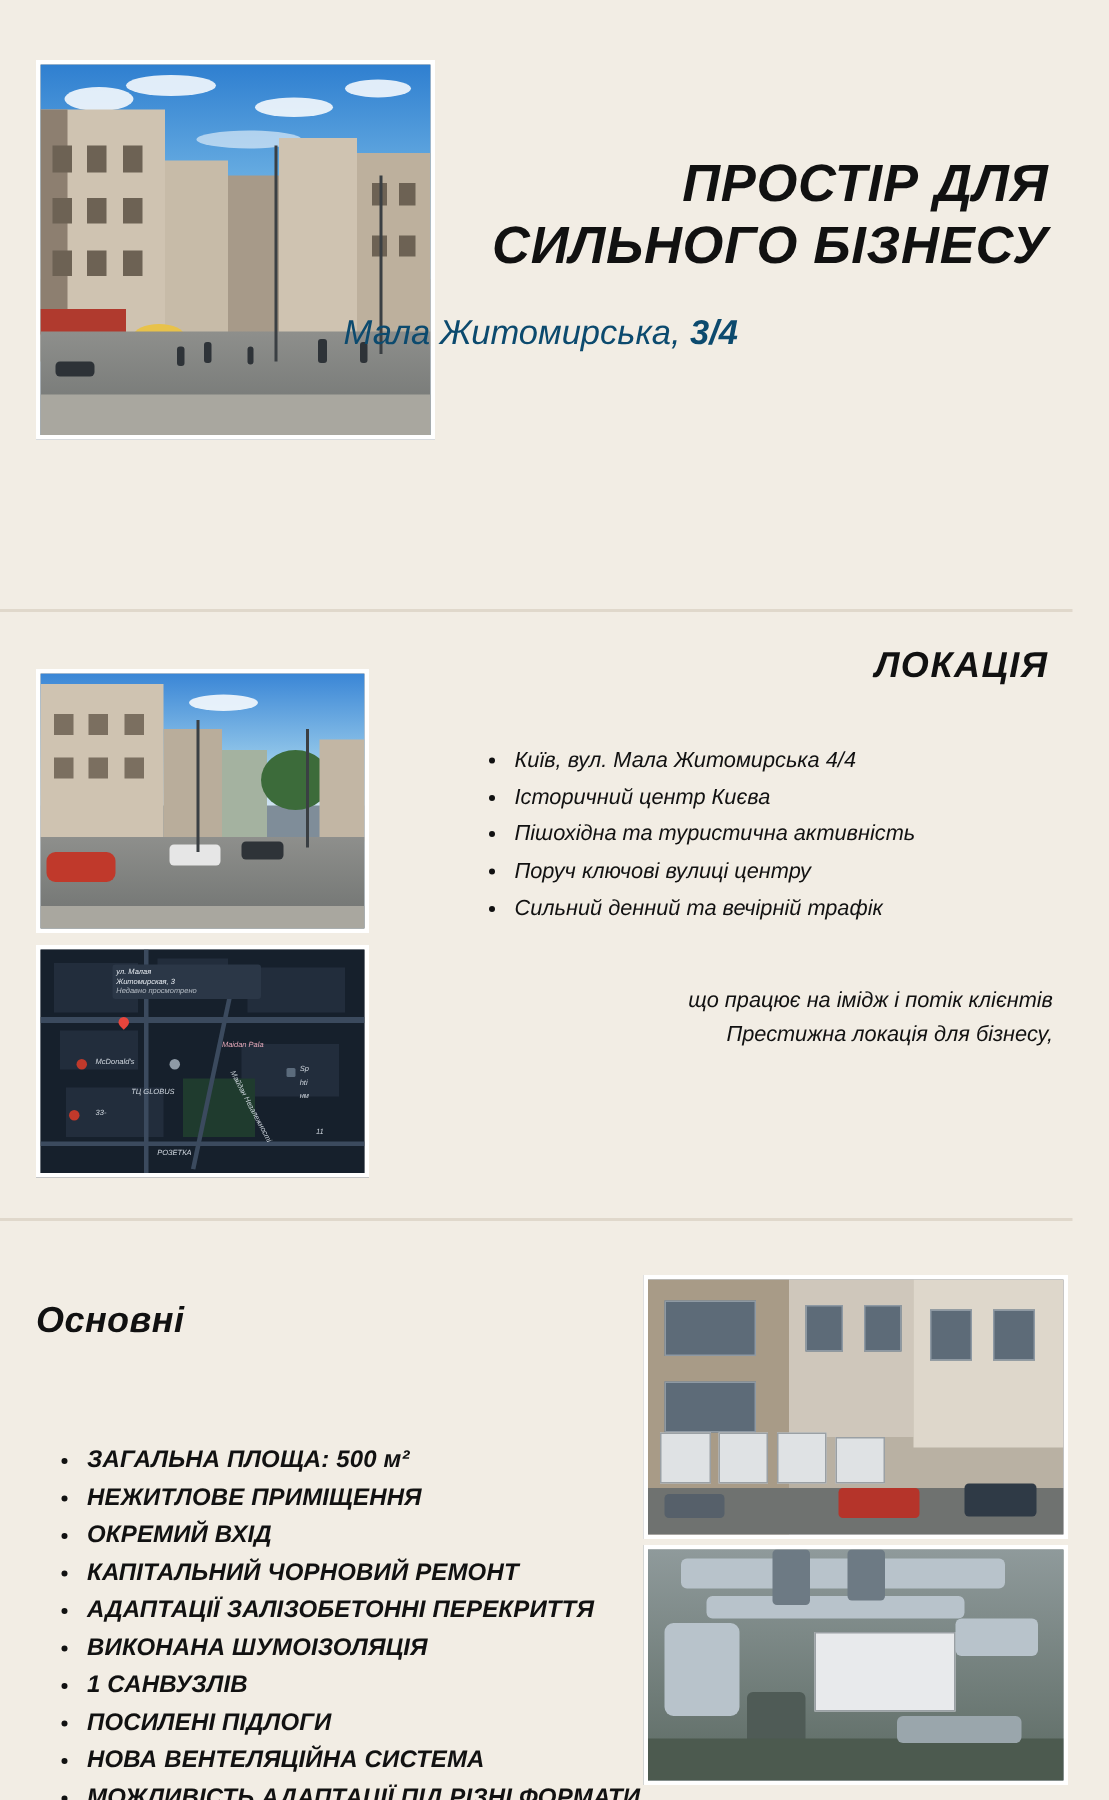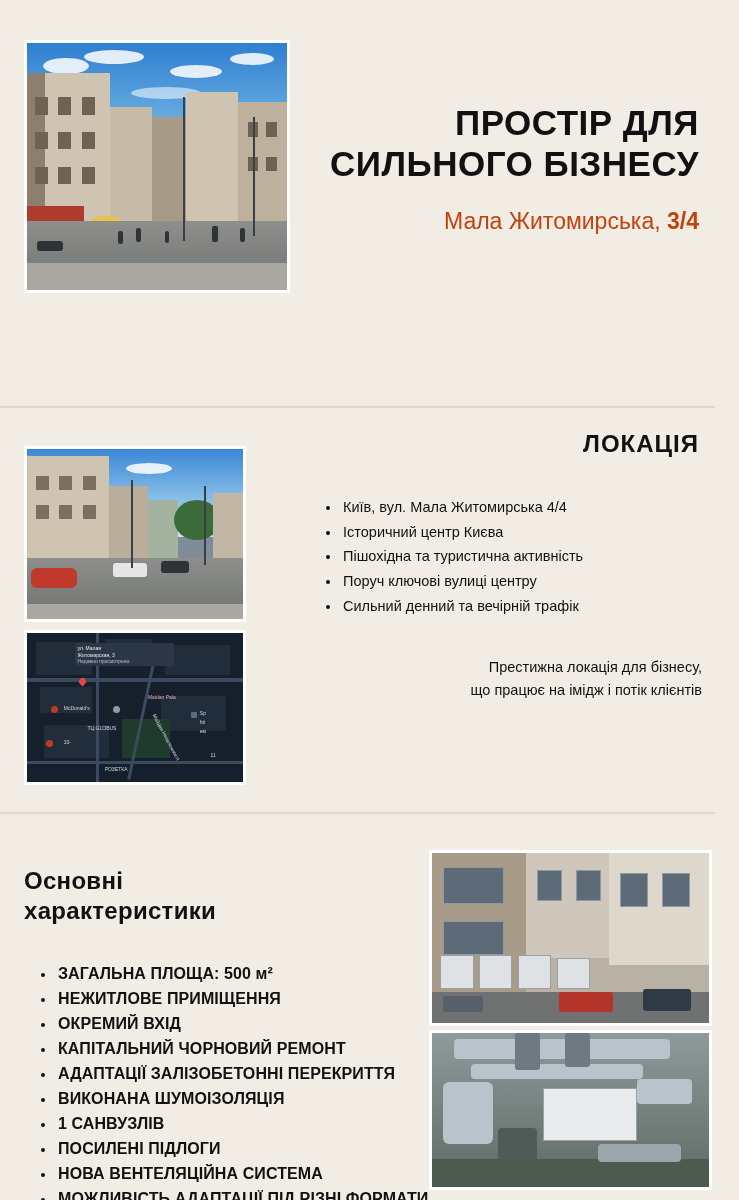--- a/index.html
+++ b/index.html
@@ -9,20 +9,21 @@
     background: #f2ede4;
     font-family: "Liberation Sans", sans-serif;
     color: #111;
     overflow: hidden;
   }
   .page {
     position: relative;
     width: 739px;
     height: 980px;
     background: #f2ede4;
+    font-style: italic;
   }
 
   
   .section-1 {
     position: relative;
     height: 408px;
     background: #f2ede4;
   }
   .hero-photo {
     position: absolute;
@@ -44,24 +45,23 @@
     line-height: 1.17;
     font-weight: 700;
     letter-spacing: 0.5px;
     color: #111;
   }
   .hero-address {
     position: absolute;
     right: 40px;
     top: 208px;
     width: 470px;
-    text-align: right;
     font-size: 23px;
     font-weight: 400;
-    color: #c2410c;
+    color: #0c4a6e;
   }
   .hero-address b { font-weight: 800; }
   .facts {
     position: absolute;
     left: 28px;
     top: 351px;
     display: flex;
     align-items: baseline;
     font-size: 13.5px;
     font-weight: 700;
@@ -376,32 +376,31 @@
 
     <ul class="loc-list">
       <li>Київ, вул. Мала Житомирська 4/4</li>
       <li>Історичний центр Києва</li>
       <li>Пішохідна та туристична активність</li>
       <li>Поруч ключові вулиці центру</li>
       <li>Сильний денний та вечірній трафік</li>
     </ul>
 
     <div class="loc-note">
+      <div>що працює на імідж і потік клієнтів</div>
       <div>Престижна локація для бізнесу,</div>
-      <div>що працює на імідж і потік клієнтів</div>
     </div>
 
     <div class="divider" style="top:404px;"></div>
   </div>
 
   <div class="section-3">
 
     <div class="feat-title">
       <div>Основні</div>
-      <div>характеристики</div>
     </div>
 
     <ul class="feat-list">
       <li>ЗАГАЛЬНА ПЛОЩА:  500 м²</li>
       <li>НЕЖИТЛОВЕ ПРИМІЩЕННЯ</li>
       <li>ОКРЕМИЙ ВХІД</li>
       <li>КАПІТАЛЬНИЙ ЧОРНОВИЙ РЕМОНТ</li>
       <li>АДАПТАЦІЇ ЗАЛІЗОБЕТОННІ ПЕРЕКРИТТЯ</li>
       <li>ВИКОНАНА ШУМОІЗОЛЯЦІЯ</li>
       <li>1 САНВУЗЛІВ</li>

